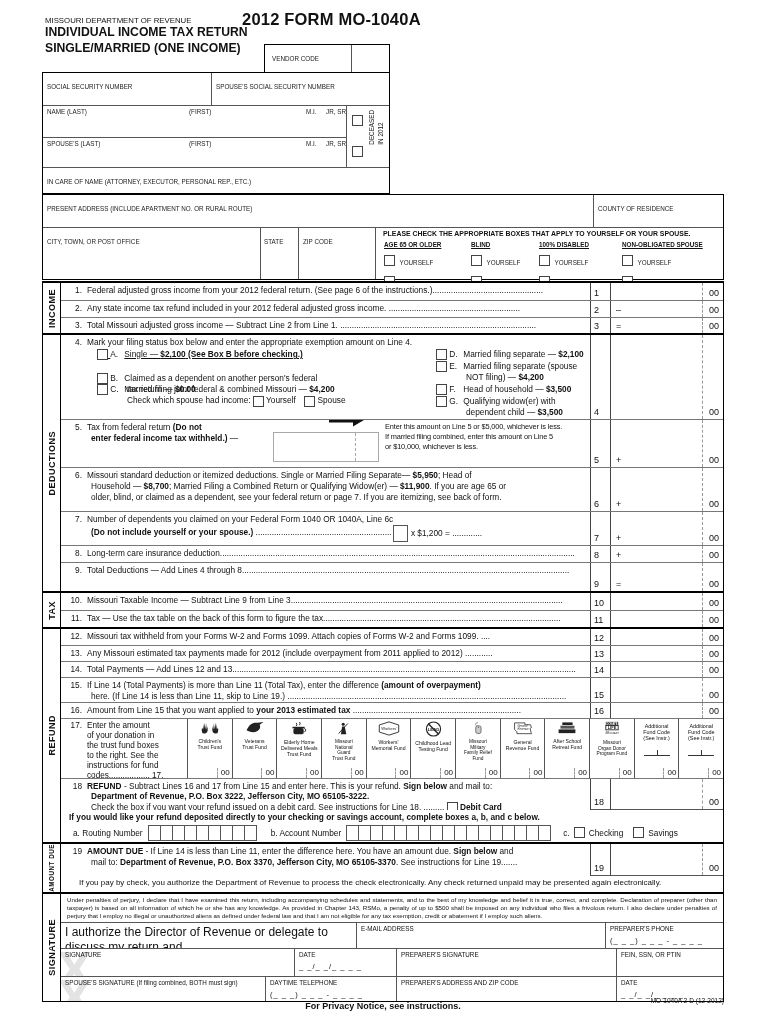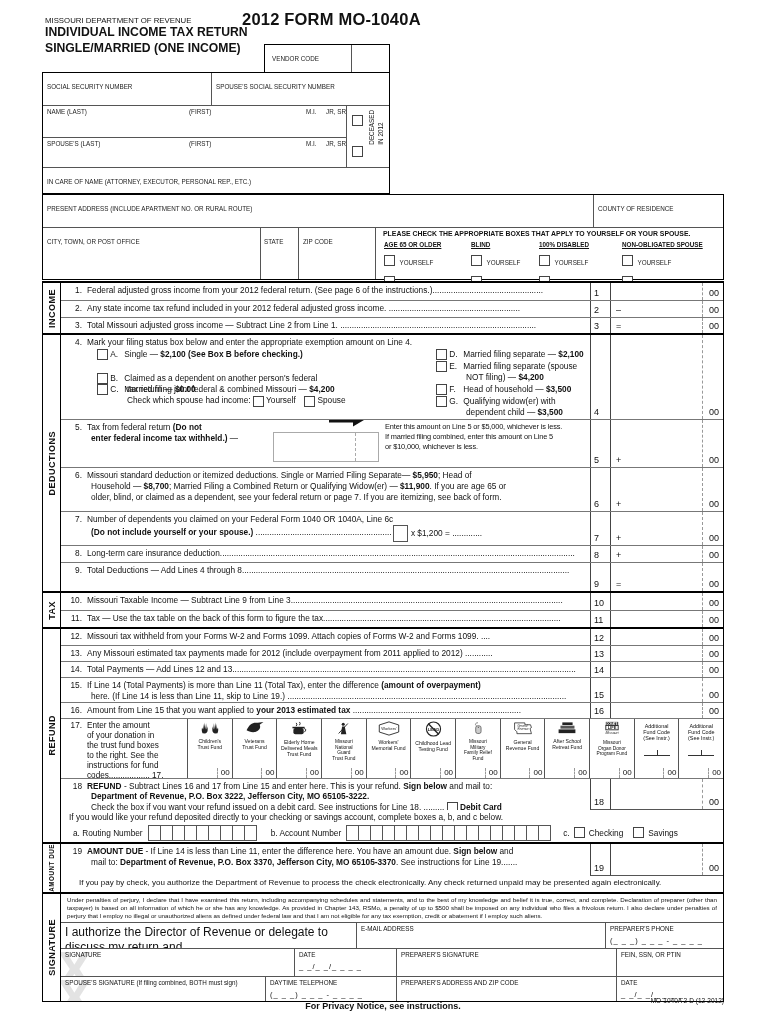--- a/index.html
+++ b/index.html
@@ -185,21 +185,21 @@
 
     <div class="band">
       <div class="blabel">
           <span class="vert">DEDUCTIONS</span>
         </div>
       <div class="bbody">
 
         <div class="frow" style="height:84px;">
           <div class="ftext">
             <span class="lno">4.</span><span>Mark your filing status box below and enter the appropriate exemption amount on Line 4.</span>
-            <div class="opt" style="left:36px;top:14px;">
+            <div class="opt" style="left:36px;top:14px;text-decoration:underline;">
               <span class="cb"></span> <span class="olet">A.</span><span><span>Single — </span><span class="b">$2,100</span><span> </span><span class="b">(See Box B before checking.)</span></span>
             </div>
             <div class="opt" style="left:36px;top:26px;margin-top:12px;">
               <span class="cb"></span> <span class="olet">B.</span><span>Claimed as a dependent on another person's federal</span><br>
               <span style="padding-left:30px;"><span>tax return — </span><span class="b">$0.00</span></span>
             </div>
             <div class="opt" style="left:36px;top:49px;">
               <span class="cb"></span> <span class="olet">C.</span><span><span>Married filing joint federal &amp; combined Missouri — </span><span class="b">$4,200</span></span><br>
               <span style="padding-left:30px;">Check which spouse had income:</span>
               <span class="cb"></span> <span>Yourself</span>
@@ -499,21 +499,21 @@
             <span class="ind"><span class="b">Department of Revenue, P.O. Box 3222, Jefferson City, MO 65105-3222.</span></span><br>
             <span class="ind"><span>Check the box if you want your refund issued on a debit card.  See instructions for Line 18. ......... </span></span><span class="cb"></span> <span class="b">Debit Card</span>
           </div>
           <div class="fnum">18</div>
           <div class="famt">
               <span>00</span>
             </div>
         </div>
 
         <div class="frow" style="height:13px;border-top:none;">
-          <div class="ftext" style="padding-left:8px;">If you would like your refund deposited directly to your checking or savings account, complete boxes a, b, and c below.</div>
+          <div class="ftext" style="padding-left:8px;font-weight:bold;">If you would like your refund deposited directly to your checking or savings account, complete boxes a, b, and c below.</div>
         </div>
         <div class="frow" style="height:19px;border-top:none;align-items:center;font-size:8.3px;">
           <span style="padding-left:12px;">a. Routing Number</span>
           <span class="numgrid" style="width:107px;margin-left:5px;"></span>
           <span style="padding-left:14px;">b. Account Number</span>
           <span class="numgrid" style="width:203px;margin-left:5px;"></span>
           <span style="padding-left:12px;">c.</span>
           <span class="cb" style="margin-left:4px;"></span>
           <span style="padding-left:4px;">Checking</span>
           <span class="cb" style="margin-left:10px;"></span>

